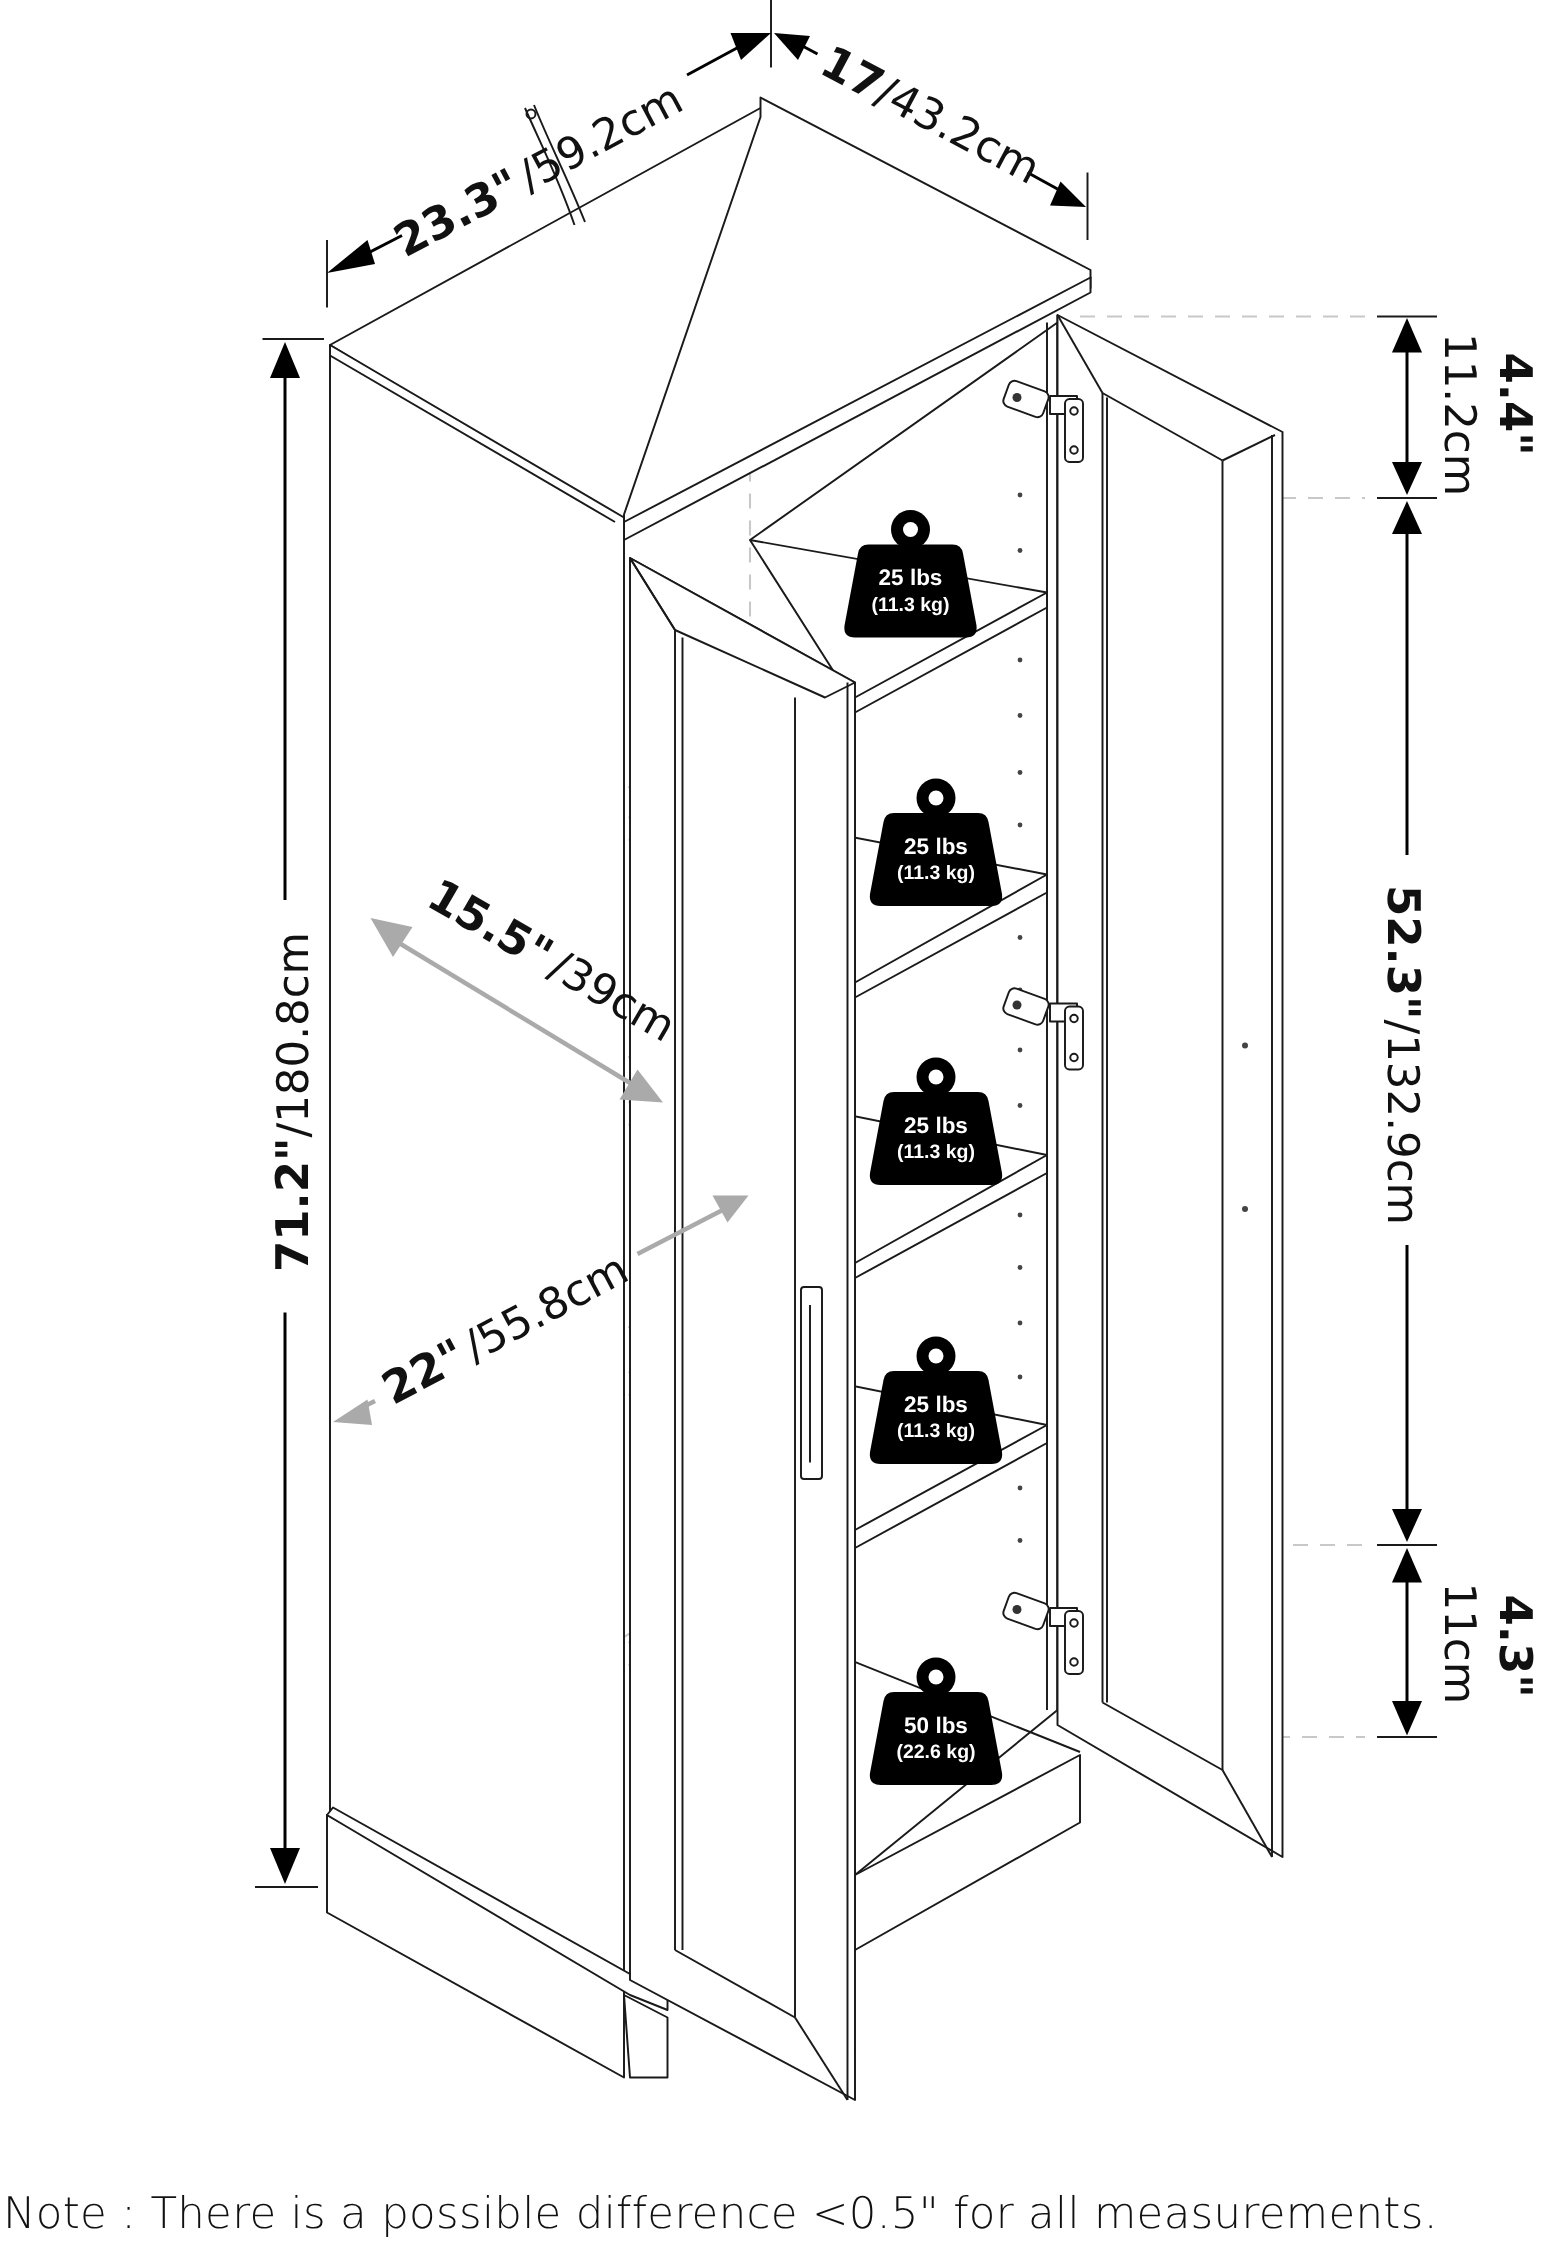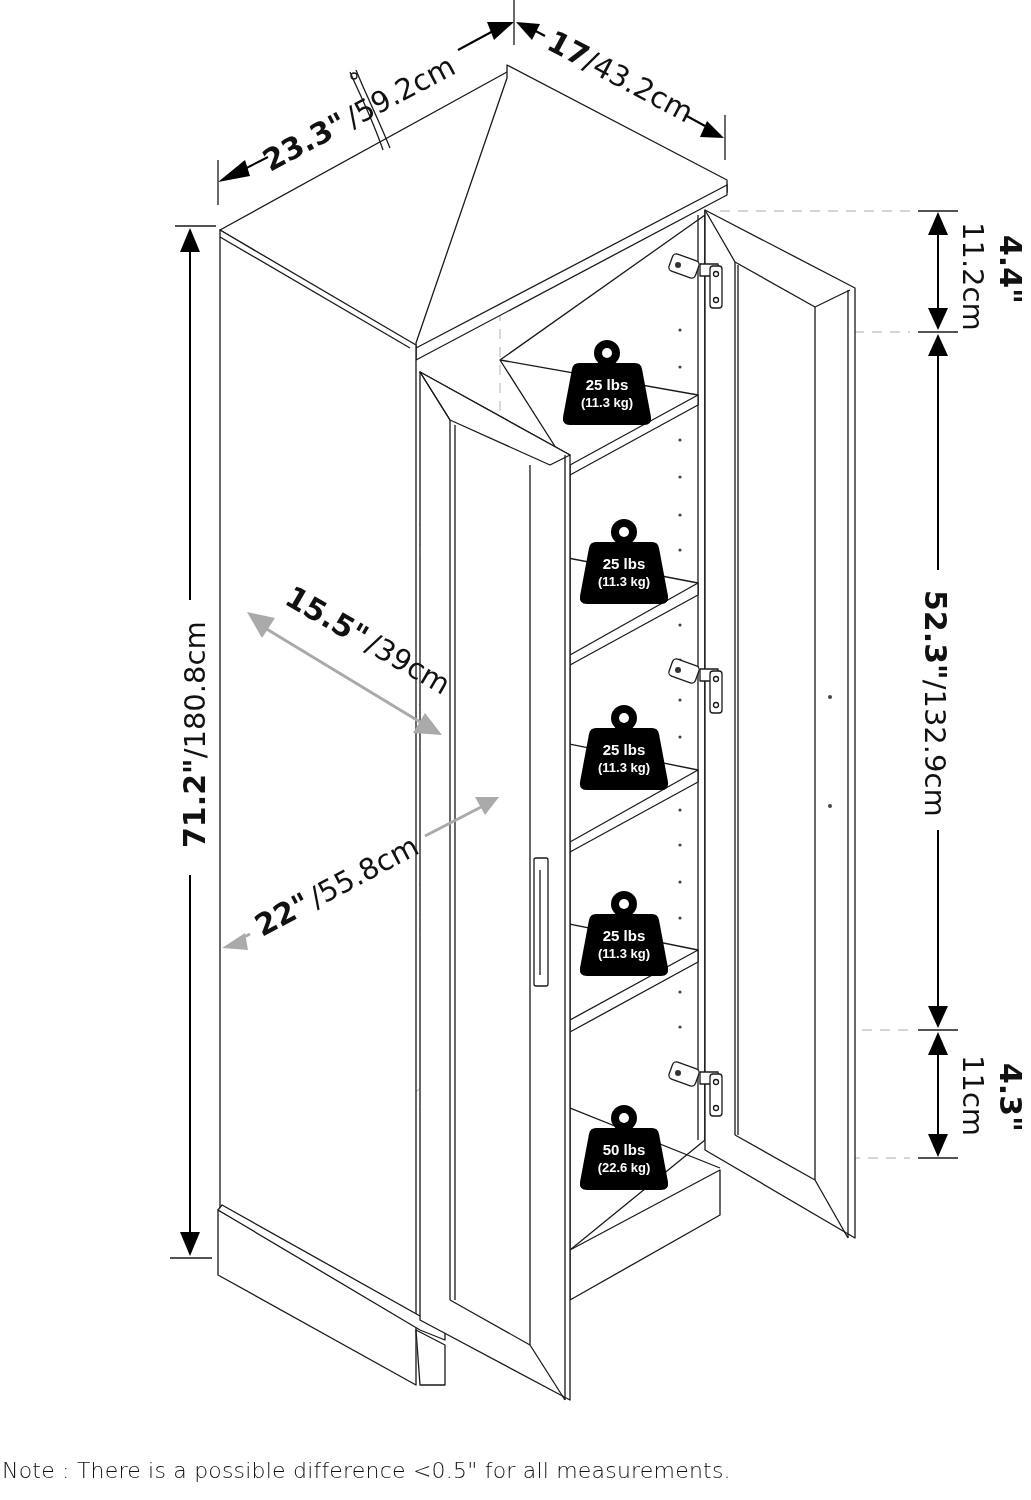--- a/index.html
+++ b/index.html
@@ -10,21 +10,21 @@
   .dash { fill: none; stroke: #c8c8c8; stroke-width: 1.4; stroke-dasharray: 10 8; }
   .dim { fill: none; stroke: #000; stroke-width: 2; }
   .dimg { fill: none; stroke: #aaaaaa; stroke-width: 3; }
   .arrow { fill: #000; }
   .arrowg { fill: #aaaaaa; }
   .lbl { font-family: "DejaVu Sans", sans-serif; font-size: 30px; fill: #111; }
   .lbl .b { font-weight: bold; }
   .lbl .t { font-weight: normal; font-size: 29px; }
   .wt { fill: #000; }
   .wtxt { font-family: "Liberation Sans", sans-serif; font-weight: bold; fill: #fff; text-anchor: middle; }
-  .note { position: absolute; left: 2px; top: 1458px; font-family: "DejaVu Sans", sans-serif; font-size: 22px; color: #111; letter-spacing: 0.2px; white-space: nowrap; font-weight: 300; }
+  .note { position: absolute; left: 2px; top: 1458px; font-family: "DejaVu Sans", sans-serif; font-size: 29px; color: #111; letter-spacing: 0.2px; white-space: nowrap; font-weight: 300; }
 </style>
 </head>
 <body>
 
 <svg id="diagram" viewBox="0 0 1031 1500" xmlns="http://www.w3.org/2000/svg">
 
   <g>
     <line class="dash" x1="500" y1="95" x2="500" y2="1040"></line>
     <line class="dash" x1="230" y1="440" x2="500" y2="290"></line>
     <line class="dash" x1="230" y1="440" x2="420" y2="545"></line>

